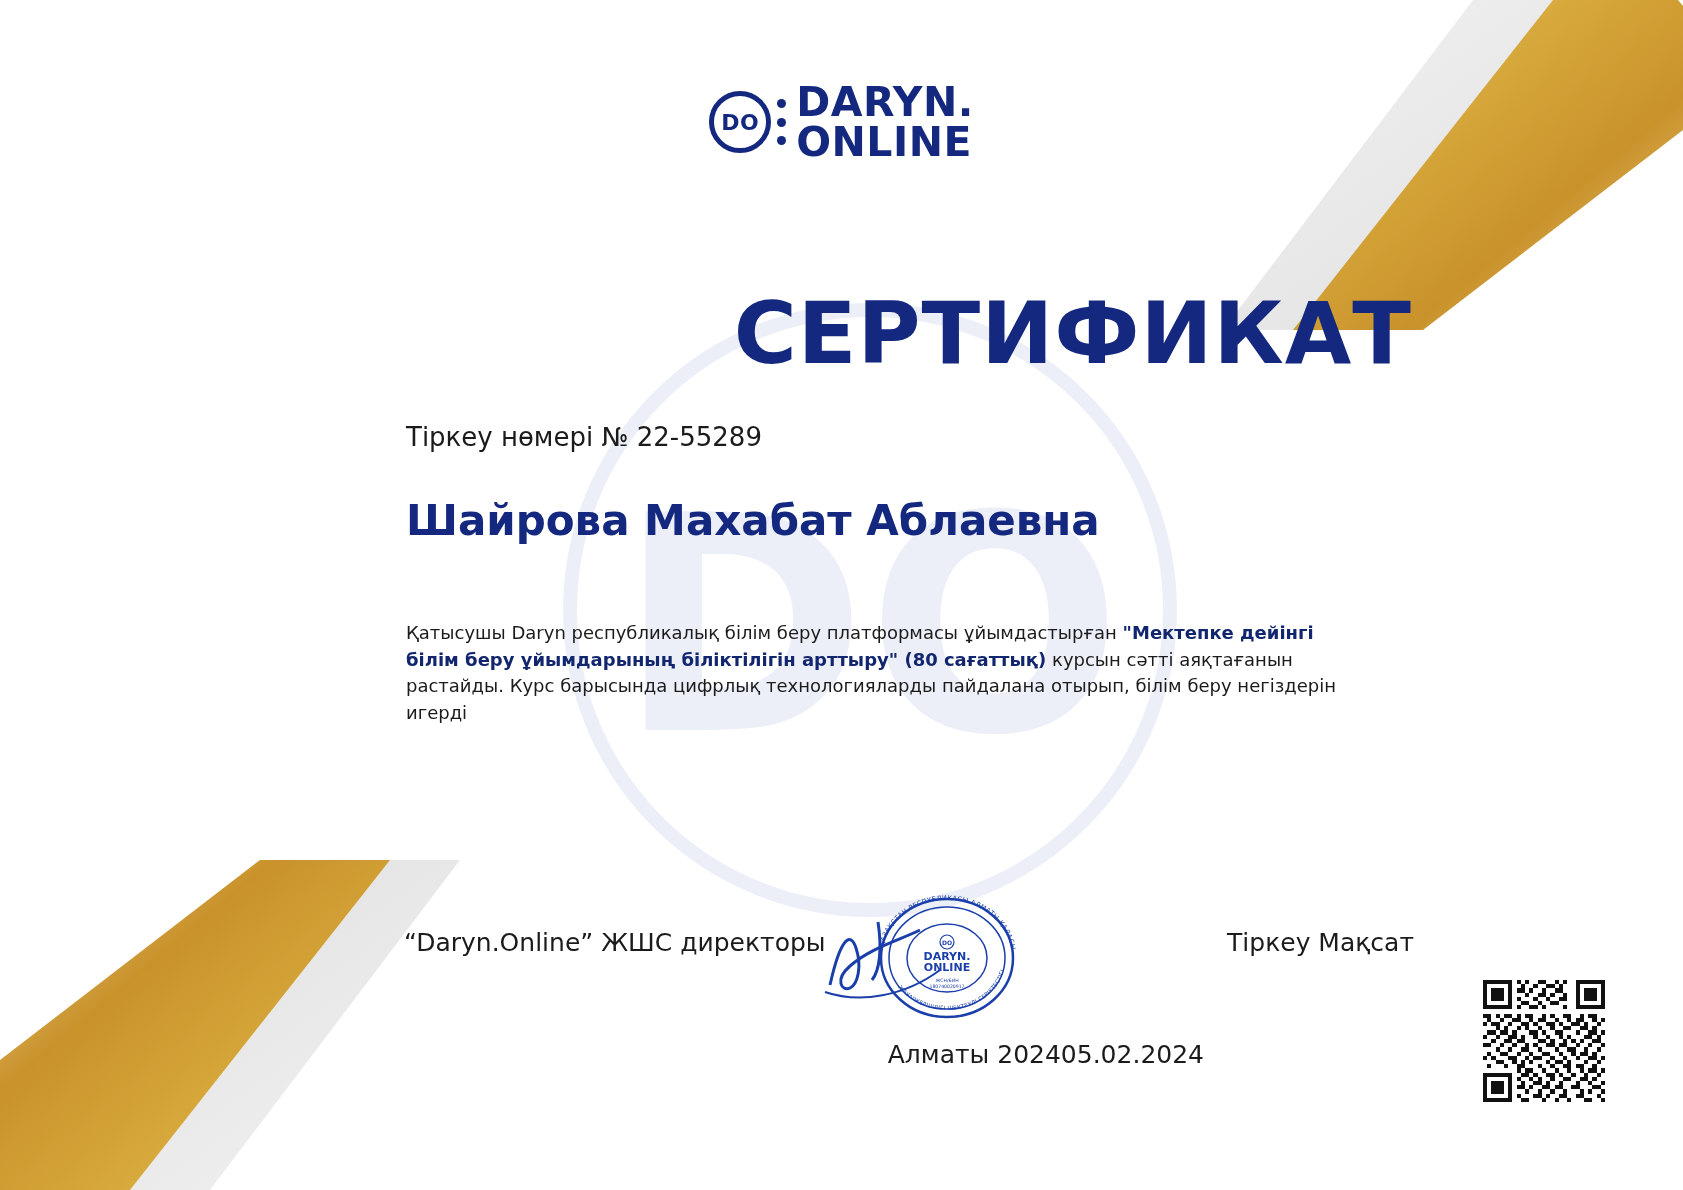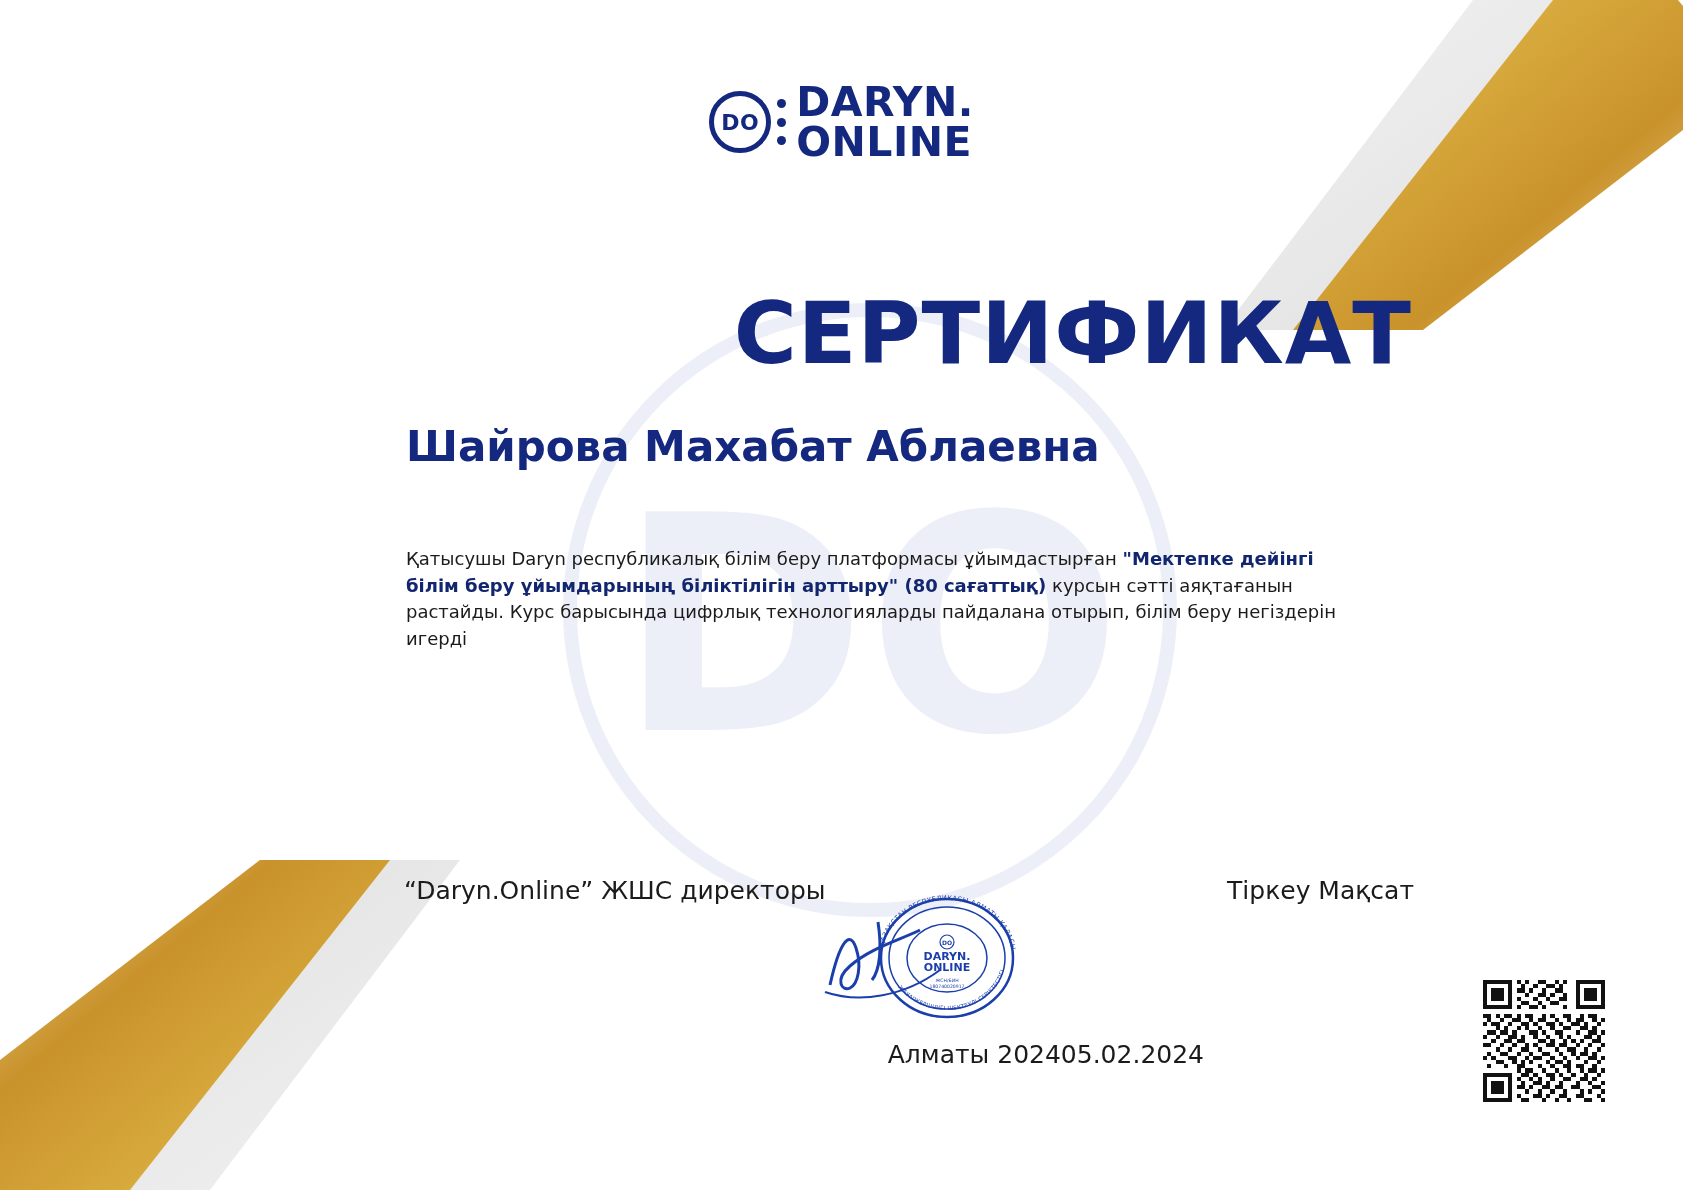--- a/index.html
+++ b/index.html
@@ -99,21 +99,21 @@
     line-height: 1.48;
     color: #1b1b1b;
     margin-left: 4px;
     width: 960px;
   }
   .body-text b { font-weight: bold; color: #12266f; }
 
   .signature-row {
     position: absolute;
     left: 404px;
-    top: 876px;
+    top: 928px;
     width: 1010px;
     display: flex;
     justify-content: space-between;
     align-items: center;
     font-size: 25px;
     color: #1b1b1b;
   }
 
   .footer-row {
     position: absolute;
@@ -204,20 +204,21 @@
         <i></i>
       </div>
     <div class="logo-text">
       <span>DARYN.</span>
       <span>ONLINE</span>
     </div>
   </div>
 
   <div class="content">
     <div class="cert-title">СЕРТИФИКАТ</div>
+    <div class="reg-number">Тіркеу нөмері № 22-55289</div>
     <div class="recipient">Шайрова Махабат Аблаевна</div>
     <div class="body-text">
       <span>Қатысушы Daryn республикалық білім беру платформасы ұйымдастырған </span><b>"Мектепке дейінгі білім беру ұйымдарының біліктілігін арттыру" (80 сағаттық)</b><span> курсын сәтті аяқтағанын растайды. Курс барысында цифрлық технологияларды пайдалана отырып, білім беру негіздерін игерді</span>
     </div>
   </div>
 
   <div class="signature-row">
     <span>“Daryn.Online” ЖШС директоры</span>
     <span>Тіркеу Мақсат</span>
   </div>

